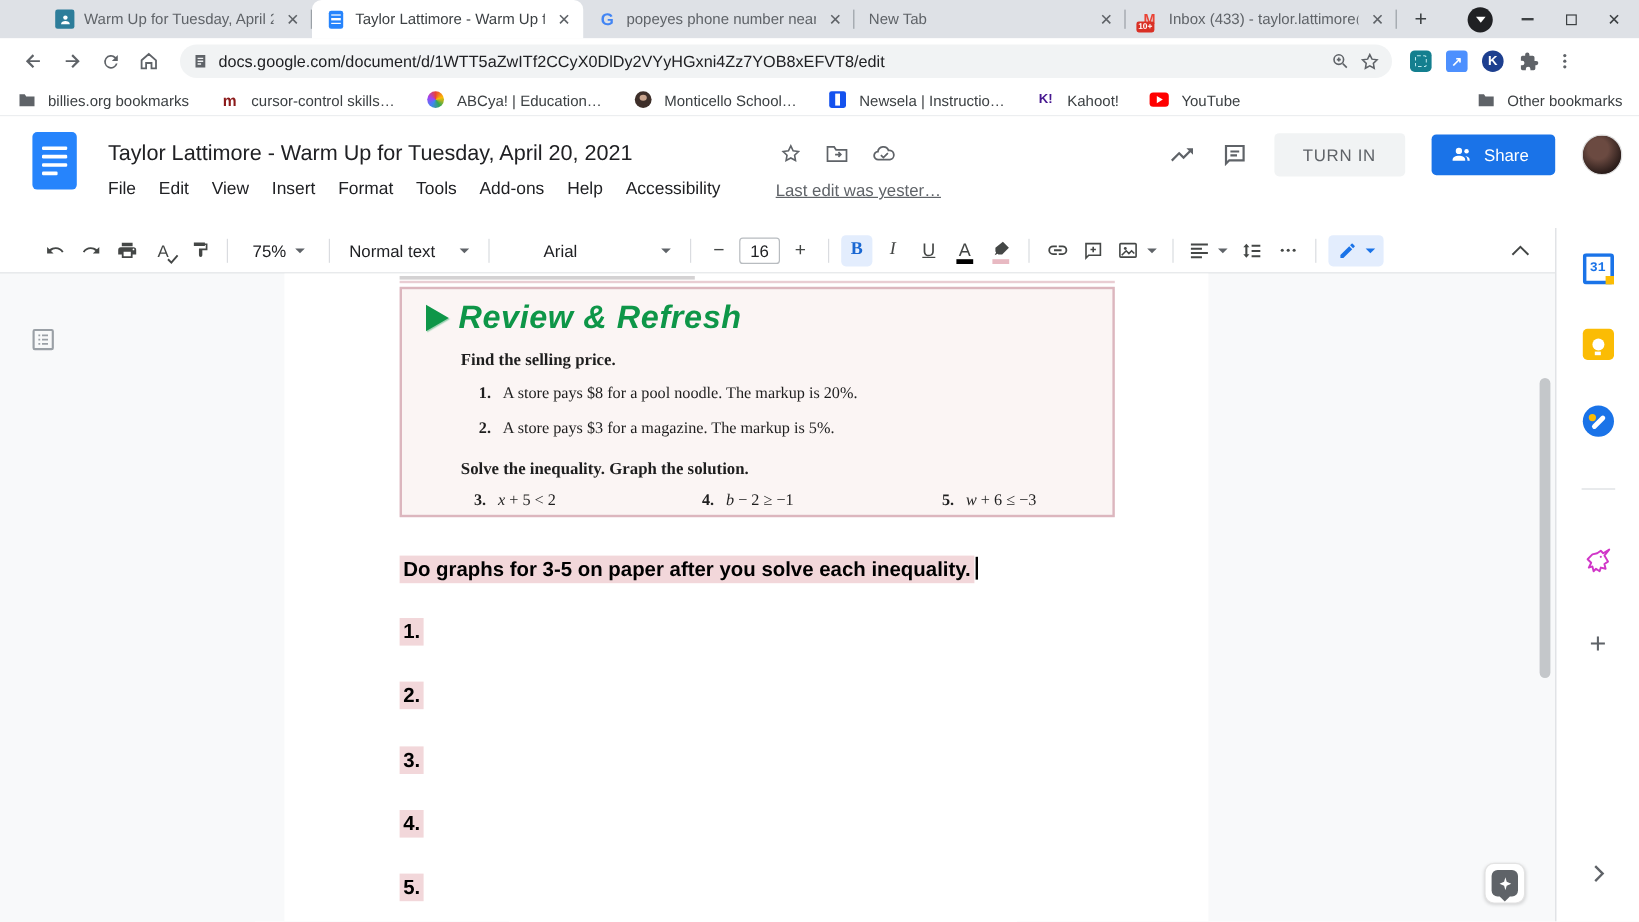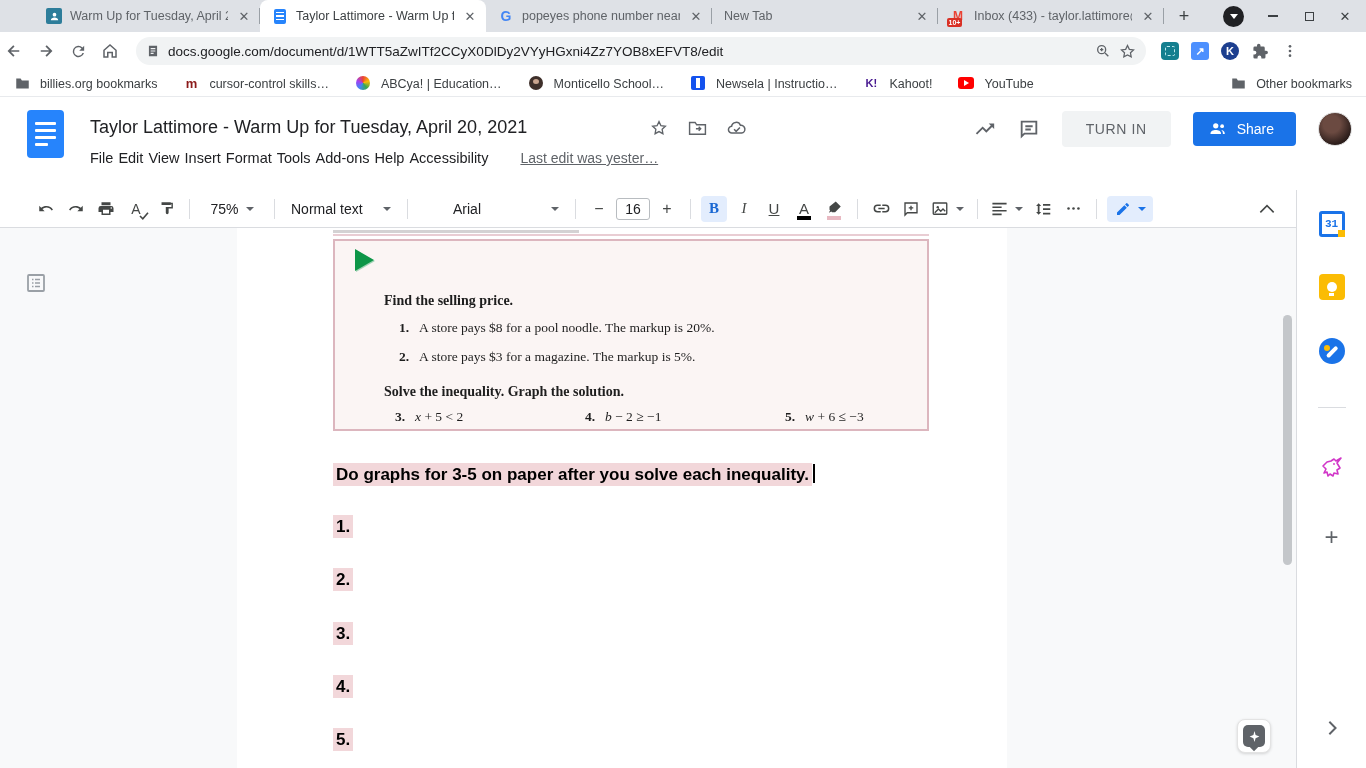--- a/index.html
+++ b/index.html
@@ -24,21 +24,21 @@
   .gmail-badge { position:absolute; left:-3px; bottom:-3px; background:#d93025; color:#fff; font-size:7px; font-weight:bold; padding:0 1.5px; border-radius:2px; line-height:9px; }
   .newtab-btn { width:28px; height:28px; margin-left:6px; display:flex; align-items:center; justify-content:center; font-size:18px; color:#3c4043; }
   .tab-right { margin-left:auto; display:flex; align-items:center; gap:22px; padding-right:14px; }
   .circle-chevron { width:21px; height:21px; border-radius:50%; background:#202124; display:flex; align-items:center; justify-content:center; }
   .circle-chevron b { width:0; height:0; border-left:4px solid transparent; border-right:4px solid transparent; border-top:5px solid #fff; }
   .winbtn { width:14px; height:14px; display:flex; align-items:center; justify-content:center; color:#3c4043; font-size:13px; }
   .win-min i { display:block; width:10px; height:2px; background:#3c4043; }
   .win-restore i { display:block; width:9px; height:9px; border:1.6px solid #3c4043; }
 
   
-  .navbar { position:absolute; top:32px; left:0; width:1366px; height:38px; background:#fff; display:flex; align-items:center; padding:0 0; gap:4px; }
+  .navbar { position:absolute; top:32px; left:0; width:1366px; height:38px; background:#fff; display:flex; align-items:center; padding:0 14px; gap:4px; }
   .navicon { width:28px; height:28px; display:flex; align-items:center; justify-content:center; border-radius:50%; }
   .omnibox { width:1010px; height:28px; margin-left:8px; background:#f1f3f4; border-radius:14px; display:flex; align-items:center; padding:0 10px; gap:8px; }
   .omni-url { flex:1; font-size:13.5px; color:#202124; white-space:nowrap; overflow:hidden; }
   .ext-area { display:flex; align-items:center; gap:10px; margin-left:10px; }
   .ext { width:20px; height:20px; display:flex; align-items:center; justify-content:center; }
   .ext-cap { background:#147f8f; border-radius:4px; width:18px; height:18px; }
   .ext-cap i { display:block; width:10px; height:10px; border:1.5px dashed #bde9ee; border-radius:2px; }
   .ext-arrow { background:#4d90fe; border-radius:3px; width:18px; height:18px; color:#fff; font-size:11px; font-weight:bold; display:flex; align-items:center; justify-content:center; }
   .ext-kami { background:#1d3f8f; border-radius:50%; width:18px; height:18px; color:#fff; font-size:11px; font-weight:bold; display:flex; align-items:center; justify-content:center; }
 
@@ -56,21 +56,21 @@
   .ic-youtube { width:16px; height:12px; background:#f00; border-radius:3px; display:flex; align-items:center; justify-content:center; }
   .ic-youtube i { width:0; height:0; border-left:5px solid #fff; border-top:3px solid transparent; border-bottom:3px solid transparent; }
   .ic-m { color:#8b1a1a; font-size:13px; font-weight:bold; }
 
   
   .docshead { position:absolute; top:97px; left:0; width:1366px; height:93px; background:#fff; }
   .docs-logo { position:absolute; left:27px; top:13px; width:37px; height:48px; background:#2684fc; border-radius:4px; display:flex; flex-direction:column; justify-content:center; gap:4px; padding:0 8px; }
   .docs-logo i { display:block; height:3px; background:#fff; border-radius:1px; }
   .doc-title { position:absolute; left:90px; top:20px; font-size:18px; color:#202124; white-space:nowrap; }
   .title-icons { position:absolute; left:650px; top:22px; display:flex; gap:20px; align-items:center; }
-  .menu-row { position:absolute; left:90px; top:53px; display:flex; gap:5px; font-size:14.5px; color:#202124; align-items:center; }
+  .menu-row { position:absolute; left:90px; top:53px; display:flex; gap:19px; font-size:14.5px; color:#202124; align-items:center; }
   .menu-item { cursor:default; }
   .last-edit { margin-left:27px; color:#5f6368; text-decoration:underline; font-size:14px; }
   .head-right { position:absolute; right:14px; top:14px; display:flex; align-items:center; gap:22px; }
   .turnin-btn { background:#f1f3f4; color:#5f6368; font-size:14px; font-weight:500; letter-spacing:.6px; padding:10px 24px; border-radius:4px; border:none; }
   .share-btn { background:#1a73e8; color:#fff; font-size:14px; font-weight:500; padding:9px 22px 9px 16px; border-radius:4px; border:none; display:flex; align-items:flex-start; gap:10px; }
   .avatar { width:34px; height:34px; border-radius:50%; background:radial-gradient(circle at 40% 35%, #6b4a41 0 30%, #2e1f1c 70%, #151010); border:1px solid #ddd; }
 
   
   .dtoolbar { position:absolute; top:190px; left:0; width:1296px; height:38px; background:#fff; border-bottom:1px solid #dadce0; display:flex; align-items:center; padding-left:33px; gap:4px; }
   .tbtn { min-width:26px; height:26px; display:flex; align-items:center; justify-content:center; border-radius:4px; color:#444746; font-size:15px; gap:3px; padding:0 3px; }
@@ -504,20 +504,21 @@
         </svg>
     </span>
 
     <div class="page">
       <div class="stray-grey"></div>
       <div class="stray-pink"></div>
 
       <div class="wbox">
         <div class="wbox-head">
           <span class="tri"></span>
+          <span class="wbox-title">Review &amp; Refresh</span>
         </div>
         <div class="wsub" style="left:49px; top:52px;">Find the selling price.</div>
         <div class="wproblem" style="left:64px; top:79px;">
           <span class="wnum">1.</span>
           <span>A store pays $8 for a pool noodle. The markup is 20%.</span>
         </div>
         <div class="wproblem" style="left:64px; top:108px;">
           <span class="wnum">2.</span>
           <span>A store pays $3 for a magazine. The markup is 5%.</span>
         </div>

